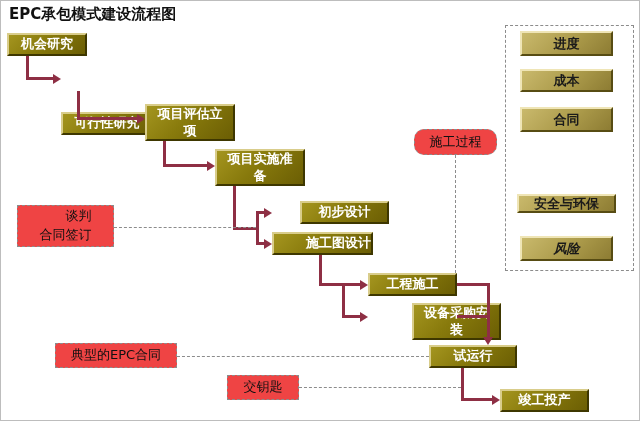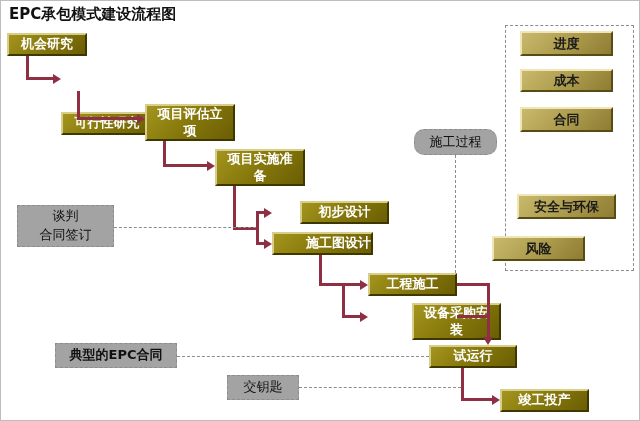--- a/index.html
+++ b/index.html
@@ -30,27 +30,27 @@
   }
   .panel-box{
     position:absolute;box-sizing:border-box;
     background:linear-gradient(135deg,#c9b96c 0%,#ab9a4a 55%,#8d7c33 100%);
     border-top:2px solid #efe5b6;border-left:2px solid #efe5b6;
     border-right:2px solid #574c13;border-bottom:2px solid #574c13;
     color:var(--panel-box-text);font-size:13px;font-weight:bold;
     display:flex;align-items:center;justify-content:center;text-align:center;
   }
   .dashed-box{
-    position:absolute;box-sizing:border-box;background:#a3a3a3;
+    position:absolute;box-sizing:border-box;background:#ef4444;
     border:1px dashed var(--dashed-line);color:#111;font-size:13px;line-height:1.45;
-    display:flex;align-items:center;justify-content:center;text-align:center;
+    display:flex;align-items:center;justify-content:center;text-align:right;
     white-space:pre-line;
   }
   .dashed-box.rounded{border-radius:10px;}
-  .dashed-box.bold{font-weight:bold;}
+  .dashed-box.bold{font-weight:normal;}
   .panel-frame{position:absolute;border:1px dashed var(--dashed-line);box-sizing:border-box;}
   .seg{position:absolute;background:var(--arrow);}
   .ah-r{position:absolute;width:0;height:0;border-top:5px solid transparent;
         border-bottom:5px solid transparent;border-left:8px solid var(--arrow);}
   .ah-d{position:absolute;width:0;height:0;border-left:5px solid transparent;
         border-right:5px solid transparent;border-top:8px solid var(--arrow);}
   .dash-h{position:absolute;height:0;border-top:1px dashed var(--dashed-line);}
   .dash-v{position:absolute;width:0;border-left:1px dashed var(--dashed-line);}
 </style>
 </head>
@@ -77,22 +77,22 @@
   <div class="dashed-box" style="left:16px;top:204px;width:97px;height:42px;">谈判
 合同签订</div>
   <div class="dashed-box rounded" style="left:413px;top:128px;width:83px;height:26px;">施工过程</div>
   <div class="dashed-box bold" style="left:54px;top:342px;width:122px;height:25px;">典型的EPC合同</div>
   <div class="dashed-box" style="left:226px;top:374px;width:72px;height:25px;">交钥匙</div>
 
   <div class="panel-frame" style="left:504px;top:24px;width:129px;height:246px;"></div>
   <div class="panel-box" style="left:519px;top:30px;width:93px;height:25px;">进度</div>
   <div class="panel-box" style="left:519px;top:68px;width:93px;height:23px;">成本</div>
   <div class="panel-box" style="left:519px;top:106px;width:93px;height:25px;">合同</div>
-  <div class="panel-box" style="left:516px;top:193px;width:99px;height:25px;">安全与环保</div>
-  <div class="panel-box" style="left:491px;top:235px;width:93px;height:25px;">风险</div>
+  <div class="panel-box" style="left:516px;top:193px;width:99px;height:19px;">安全与环保</div>
+  <div class="panel-box" style="left:519px;top:235px;width:93px;height:25px;font-style:italic;">风险</div>
 
   <div>
     <div class="seg" style="left:25px;top:55px;width:3px;height:24px;"></div>
     <div class="seg" style="left:25px;top:76px;width:27px;height:3px;"></div>
     <div class="ah-r" style="left:52px;top:73px;"></div>
   </div>
 
   <div>
     <div class="seg" style="left:76px;top:90px;width:3px;height:29px;"></div>
     <div class="seg" style="left:76px;top:116px;width:60px;height:3px;"></div>

